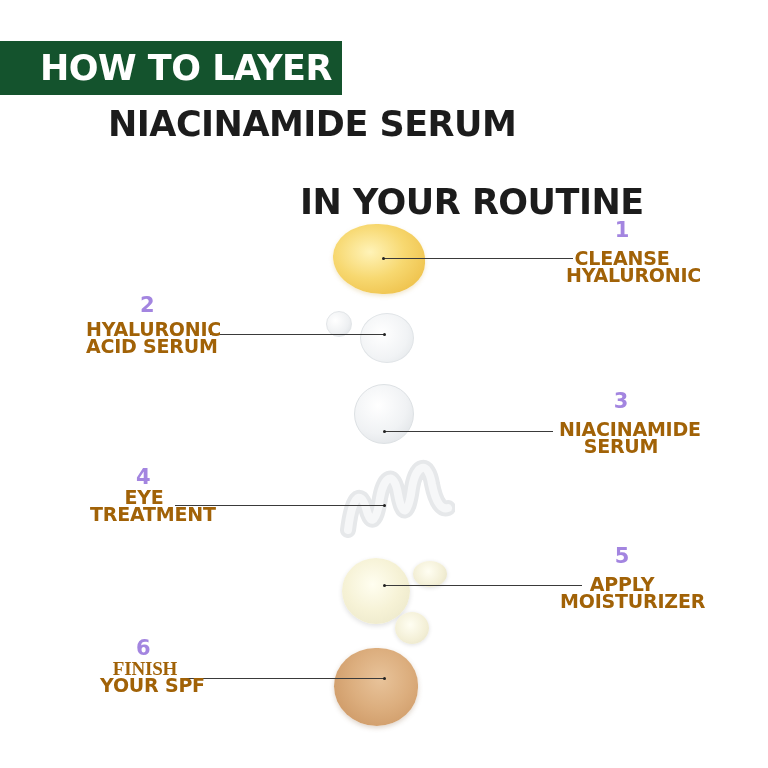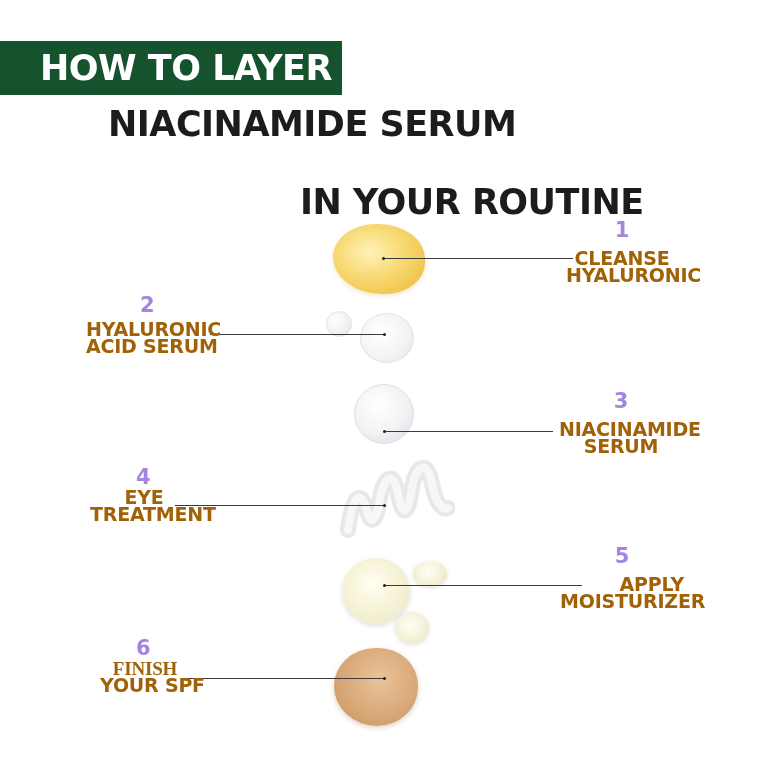--- a/index.html
+++ b/index.html
@@ -103,21 +103,21 @@
 </div>
 
 <div class="step" style="left:90px;top:465px;width:108px;">
   <span class="num" style="text-align:left;padding-left:46px;">4</span>
   <span class="label" style="">EYE</span>
   <span class="label">TREATMENT</span>
 </div>
 
 <div class="step" style="left:560px;top:544px;width:124px;">
   <span class="num">5</span>
-  <span class="label" style="margin-top:8px;text-align:right;">APPLY</span>
+  <span class="label" style="margin-top:8px;">APPLY</span>
   <span class="label">MOISTURIZER</span>
 </div>
 
 <div class="step" style="left:100px;top:636px;width:90px;">
   <span class="num" style="text-align:left;padding-left:36px;">6</span>
   <span class="label" style="font-family:Liberation Serif, serif;">FINISH</span>
   <span class="label">YOUR SPF</span>
 </div>
 
 </body></html>

